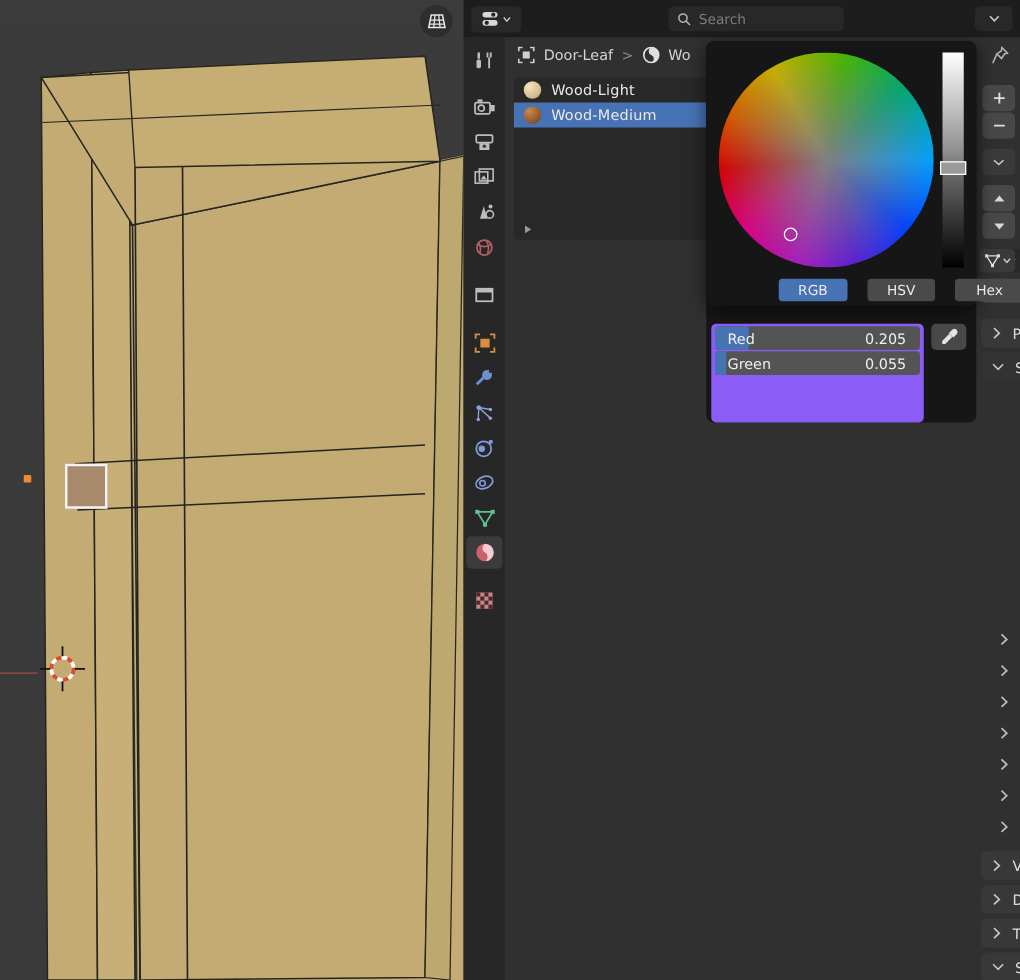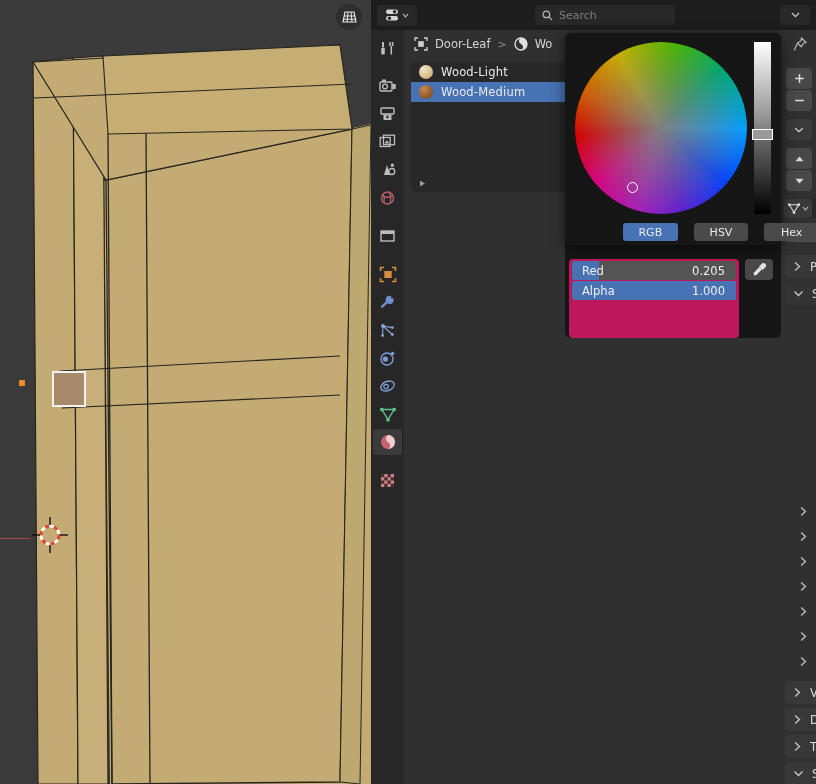--- a/index.html
+++ b/index.html
@@ -205,21 +205,21 @@
   }
   .tab {
     flex: 1; height: 18px; background: #4a4a4a; border-radius: 3px;
     display: flex; align-items: center; justify-content: center;
     font-size: 11px; color: #e9e9e9;
   }
   .tab.active { background: #4772b3; }
 
   .sliders {
     position: absolute; left: 569px; top: 259px; width: 170px; height: 79px;
-    background: #be185d; border-radius: 4px; z-index: 41;
+    background: #8b5cf6; border-radius: 4px; z-index: 41;
     padding: 2px 0;
   }
   .srow {
     height: 19px; margin: 0 3px 1px 3px; background: #545454; border-radius: 3px;
     position: relative; display: flex; align-items: center;
   }
   .sfill { position: absolute; left: 0; top: 0; height: 100%; background: #4772b3; border-radius: 3px 0 0 3px; }
   .sname { position: relative; z-index: 1; padding-left: 10px; font-size: 11.5px; color: #efefef; }
   .sval { position: relative; z-index: 1; margin-left: auto; padding-right: 11px; font-size: 11.5px; color: #efefef; }
   .eyedrop {
@@ -681,23 +681,23 @@
     </div>
   </div>
 
   <div class="sliders">
     <div class="srow">
       <span class="sfill" style="width:16.5%"></span>
       <span class="sname">Red</span>
       <span class="sval">0.205</span>
     </div>
     <div class="srow">
-      <span class="sfill" style="width:100%"></span>
-      <span class="sname">Alpha</span>
-      <span class="sval">1.000</span>
+      <span class="sfill" style="width:5.5%"></span>
+      <span class="sname">Green</span>
+      <span class="sval">0.055</span>
     </div>
   </div>
 
   <div class="eyedrop">
     <svg width="15" height="15" viewBox="0 0 15 15">
       <path d="M10 1.5 A2.6 2.6 0 0 1 13.6 5.1 L10.6 8 L7 4.5 Z" fill="#e4e4e4"></path>
       <path d="M7.4 5 L9.8 7.5 L4.2 13.2 L1.8 13.2 L1.8 10.7 Z" fill="#e4e4e4"></path>
     </svg>
   </div>
 

